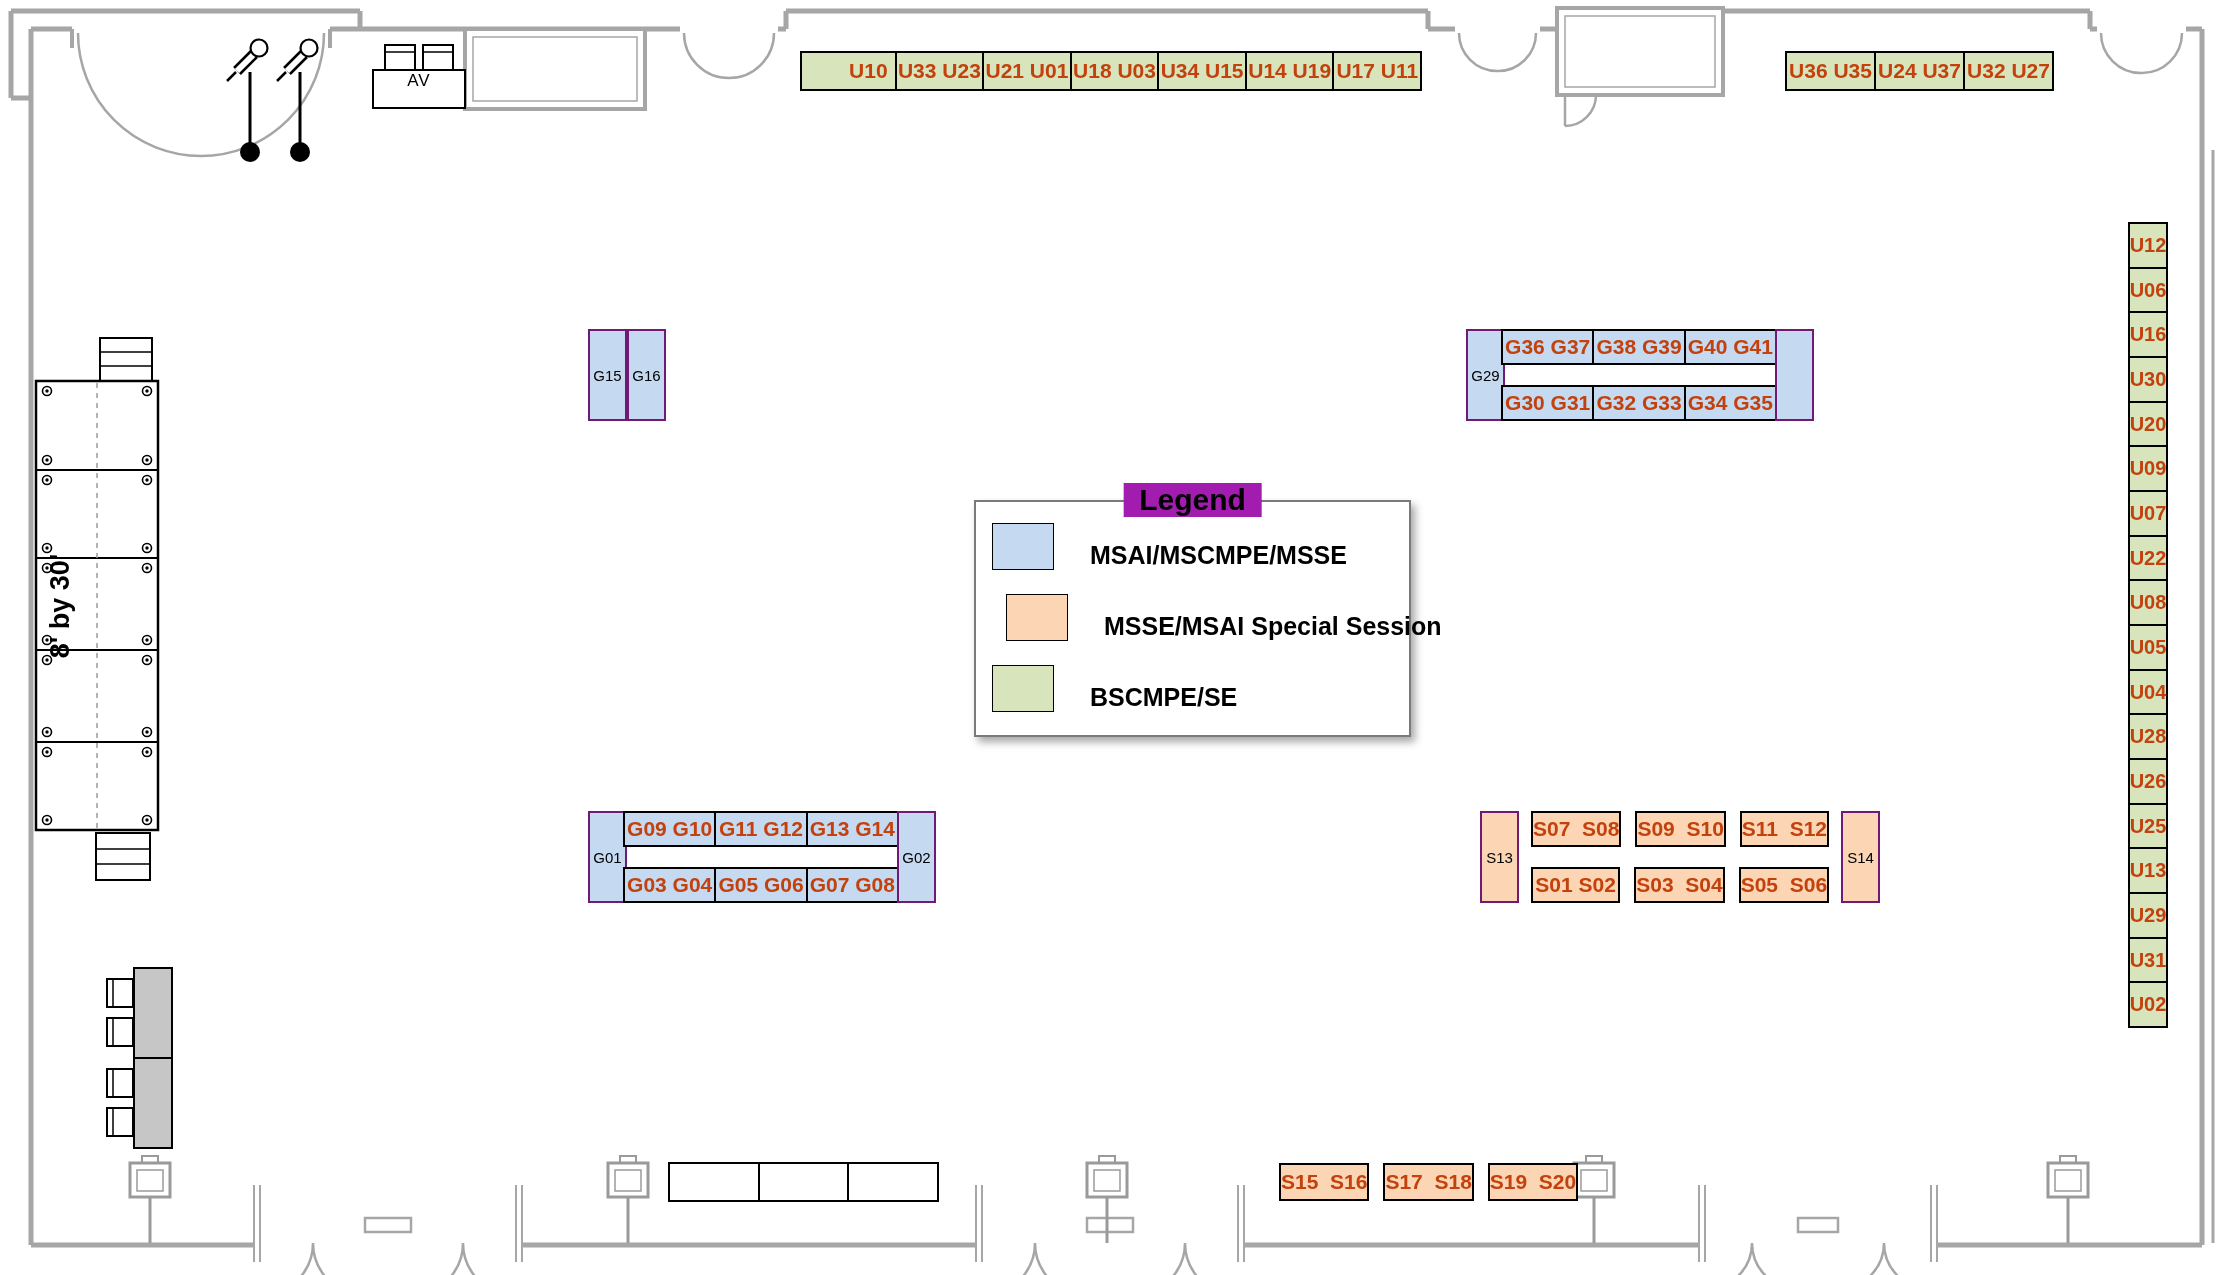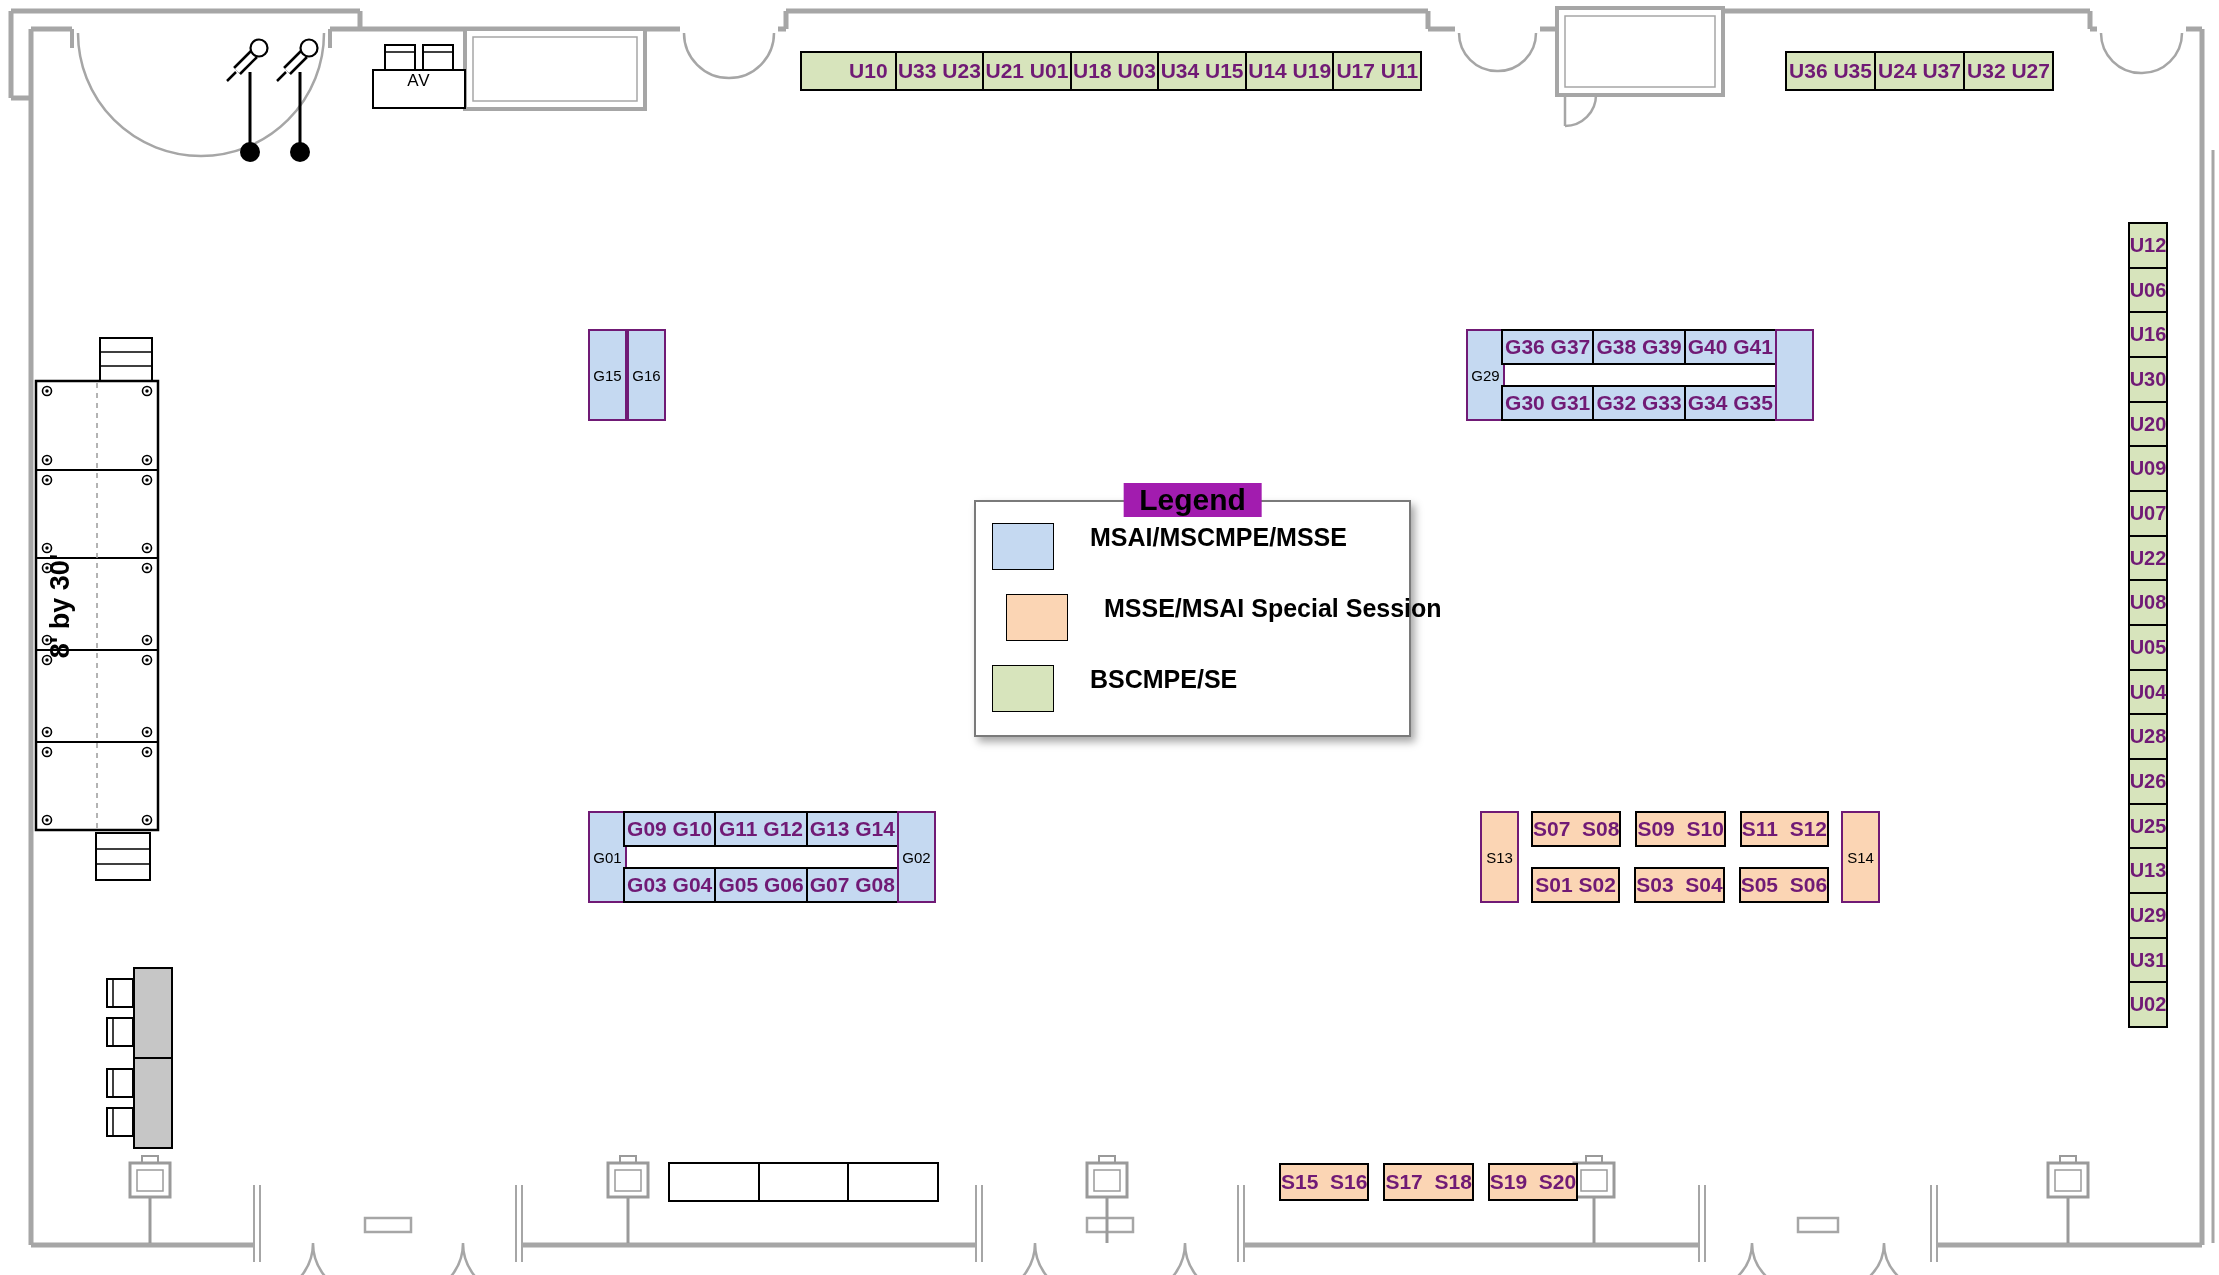--- a/index.html
+++ b/index.html
@@ -3,21 +3,21 @@
 <meta charset="utf-8">
 <style>
   html,body{margin:0;padding:0;background:#fff;}
   body{width:2219px;height:1275px;position:relative;font-family:"Liberation Sans",sans-serif;overflow:hidden;}
   .plan{position:absolute;inset:0;}
   svg.layer{position:absolute;left:0;top:0;z-index:0;}
 
   
   .bar{position:absolute;display:flex;z-index:2;}
   .cell{flex:1;display:flex;align-items:center;justify-content:center;
-        font-weight:bold;font-size:21px;color:#701a75;border:2px solid #000;
+        font-weight:bold;font-size:21px;color:#c2410c;border:2px solid #000;
         margin-left:-2px;white-space:pre;box-sizing:border-box;}
   .bar .cell:first-child{margin-left:0;}
   .green{background:#d7e4bc;}
   .blue{background:#c5d9f1;}
   .orange{background:#fbd5b4;margin-left:14px;}
   .align-r{justify-content:flex-end;padding-right:7px;}
 
   
   .vbar{flex-direction:column;}
   .vbar .cell{margin-left:0;margin-top:-2px;font-size:20px;}
@@ -31,21 +31,21 @@
   .mid{flex:1;display:flex;flex-direction:column;margin:0 -2px;}
   .mid .row{display:flex;height:36px;}
   .mid .spacer{flex:1;}
   .row .cell{height:100%;}
 
   
   .legend{position:absolute;left:974px;top:500px;width:437px;height:237px;background:#fff;
           border:2px solid #7a7a7a;box-shadow:4px 5px 8px rgba(0,0,0,.35);z-index:3;box-sizing:border-box;}
   .legend-title{position:absolute;top:-19px;left:50%;transform:translateX(-50%);
           background:#a21caf;padding:0 16px;font-size:30px;font-weight:bold;white-space:nowrap;}
-  .legend-row{position:absolute;left:16px;display:flex;align-items:flex-start;}
+  .legend-row{position:absolute;left:16px;display:flex;align-items:flex-end;}
   .legend-swatch{width:62px;height:47px;border:1.5px solid #000;flex:none;box-sizing:border-box;}
   .legend-label{margin-left:36px;font-size:25px;font-weight:bold;white-space:nowrap;}
 
   
   .av-label{position:absolute;left:373px;top:62px;width:92px;height:38px;display:flex;
             align-items:center;justify-content:center;font-size:17px;letter-spacing:1px;z-index:2;}
   .stage-label{position:absolute;left:4px;top:550px;width:112px;height:112px;display:flex;
             align-items:center;justify-content:center;transform:rotate(-90deg);
             font-size:27px;font-weight:bold;white-space:nowrap;z-index:2;}
 </style>

